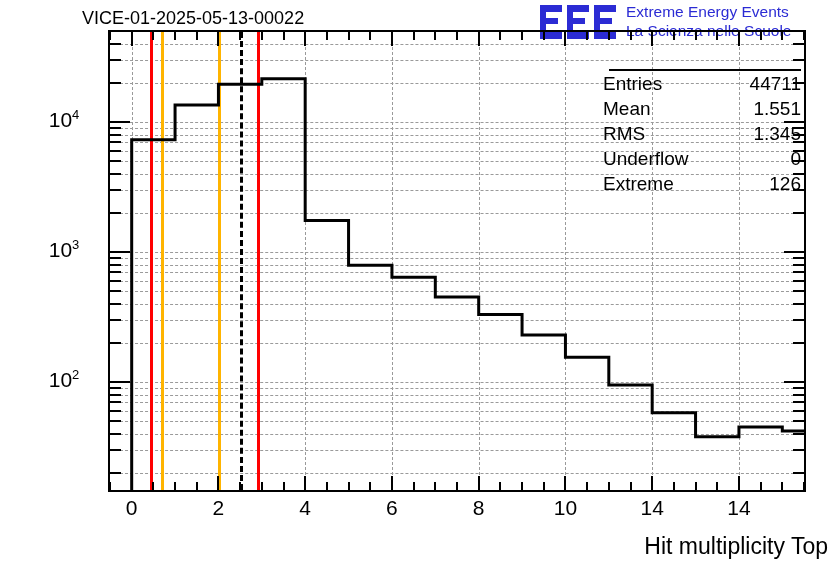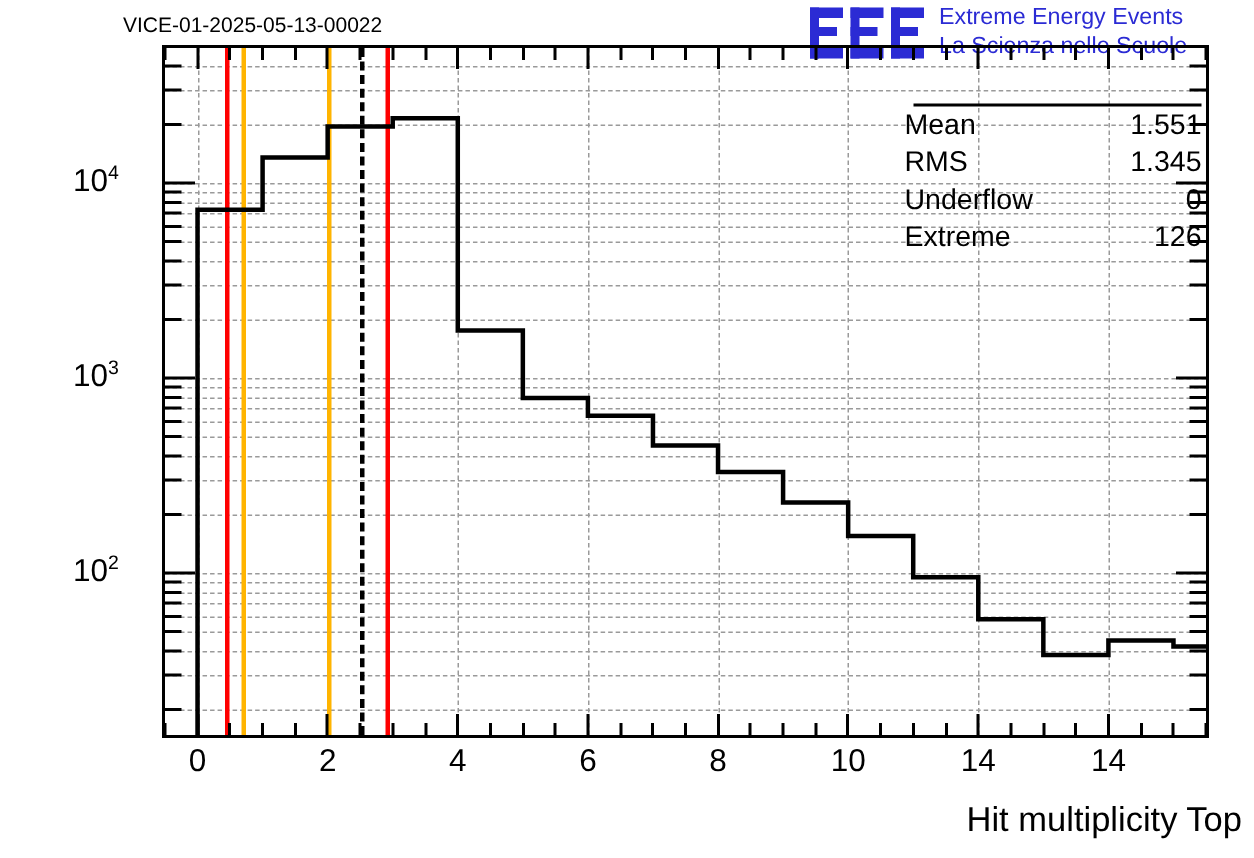--- a/index.html
+++ b/index.html
@@ -2,21 +2,21 @@
 <html><head>
 <meta charset="utf-8">
 <style>
   html,body{margin:0;padding:0;}
   body{width:836px;height:572px;background:#ffffff;font-family:"Liberation Sans",sans-serif;overflow:hidden;}
   #root{position:relative;width:836px;height:572px;background:#fff;}
 
   .abs{position:absolute;}
 
   
-  #title{left:82px;top:8px;font-size:14px;color:#000;letter-spacing:0px;white-space:nowrap;}
+  #title{left:82px;top:8px;font-size:18px;color:#000;letter-spacing:0px;white-space:nowrap;}
 
   #logo{left:540px;top:2px;width:292px;height:40px;}
   .eee-bars{position:absolute;left:0;top:3px;width:78px;height:34px;}
   .eee-letter{position:absolute;top:0;width:22px;height:34px;}
   .eee-letter i{position:absolute;left:0;background:#2b2bd4;display:block;}
   .eee-letter .b1{top:0;width:22px;height:7px;}
   .eee-letter .b2{top:13px;width:18px;height:6px;}
   .eee-letter .b3{top:27px;width:22px;height:7px;}
   .eee-letter .v{left:0;top:0;width:6px;height:34px;}
   #logo-text1{position:absolute;left:86px;top:1px;font-size:15.5px;color:#2b2bd4;white-space:nowrap;font-family:"Liberation Sans",sans-serif;}
@@ -284,20 +284,24 @@
       <div class="tick" style="left: 793px; top: 30.1339px; width: 11px; height: 2px;"></div>
       <div class="ylab" style="left: 28px; width: 72px; top: 367px;"><span>10</span><sup>2</sup></div>
       <div class="ylab" style="left: 28px; width: 72px; top: 237px;"><span>10</span><sup>3</sup></div>
       <div class="ylab" style="left: 28px; width: 72px; top: 107px;"><span>10</span><sup>4</sup></div>
     </div>
 
   <div class="abs" id="stats">
     <div id="stats-rule"></div>
     <div id="stats-rows">
         <div class="sline">
+          <span class="sname">Entries</span>
+          <span class="sval">44711</span>
+        </div>
+        <div class="sline">
           <span class="sname">Mean</span>
           <span class="sval">1.551</span>
         </div>
         <div class="sline">
           <span class="sname">RMS</span>
           <span class="sval">1.345</span>
         </div>
         <div class="sline">
           <span class="sname">Underflow</span>
           <span class="sval">0</span>

